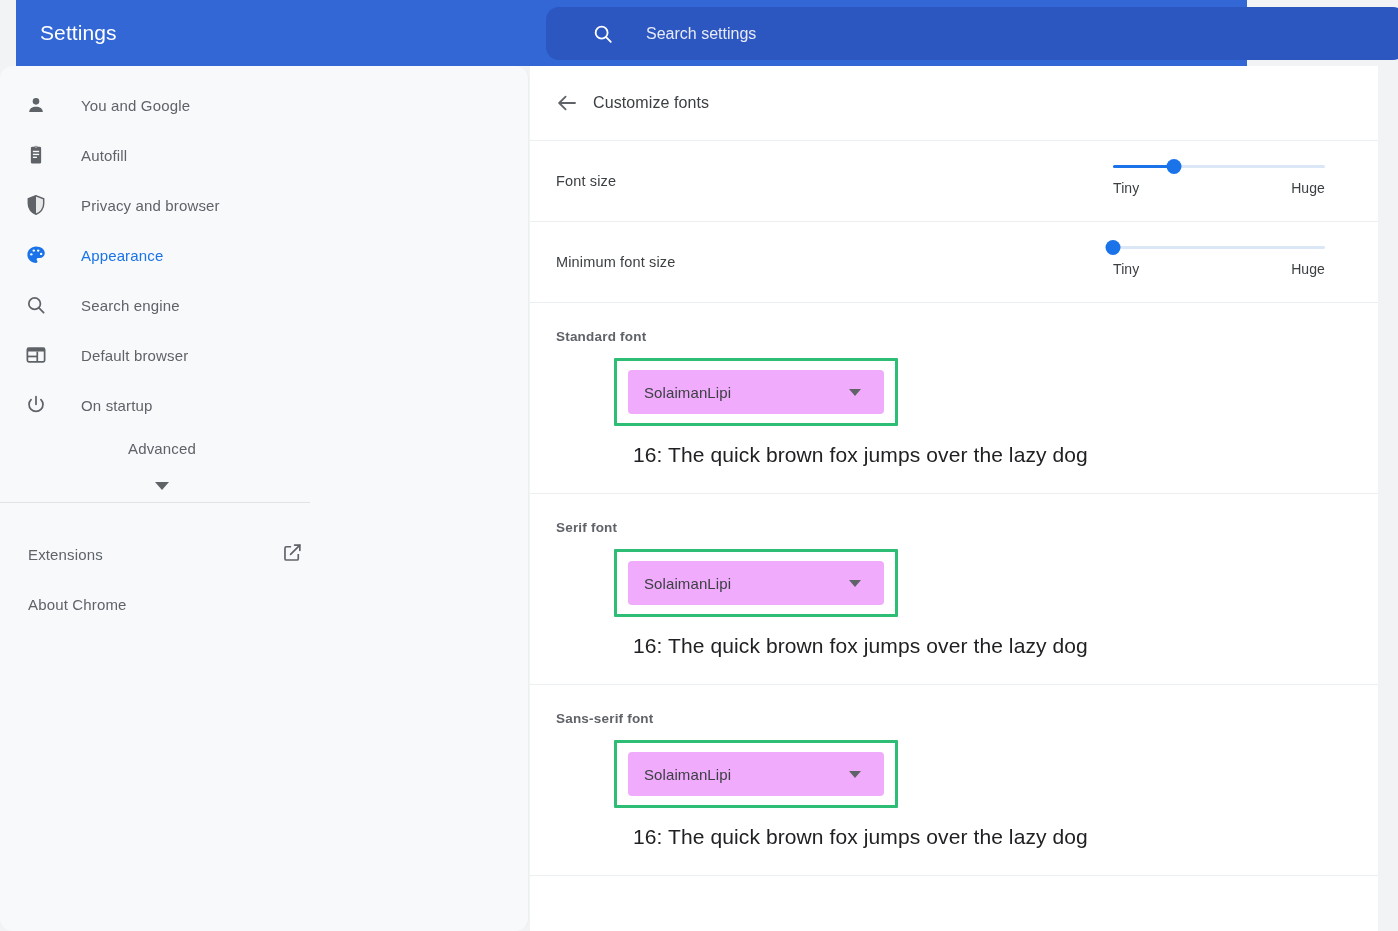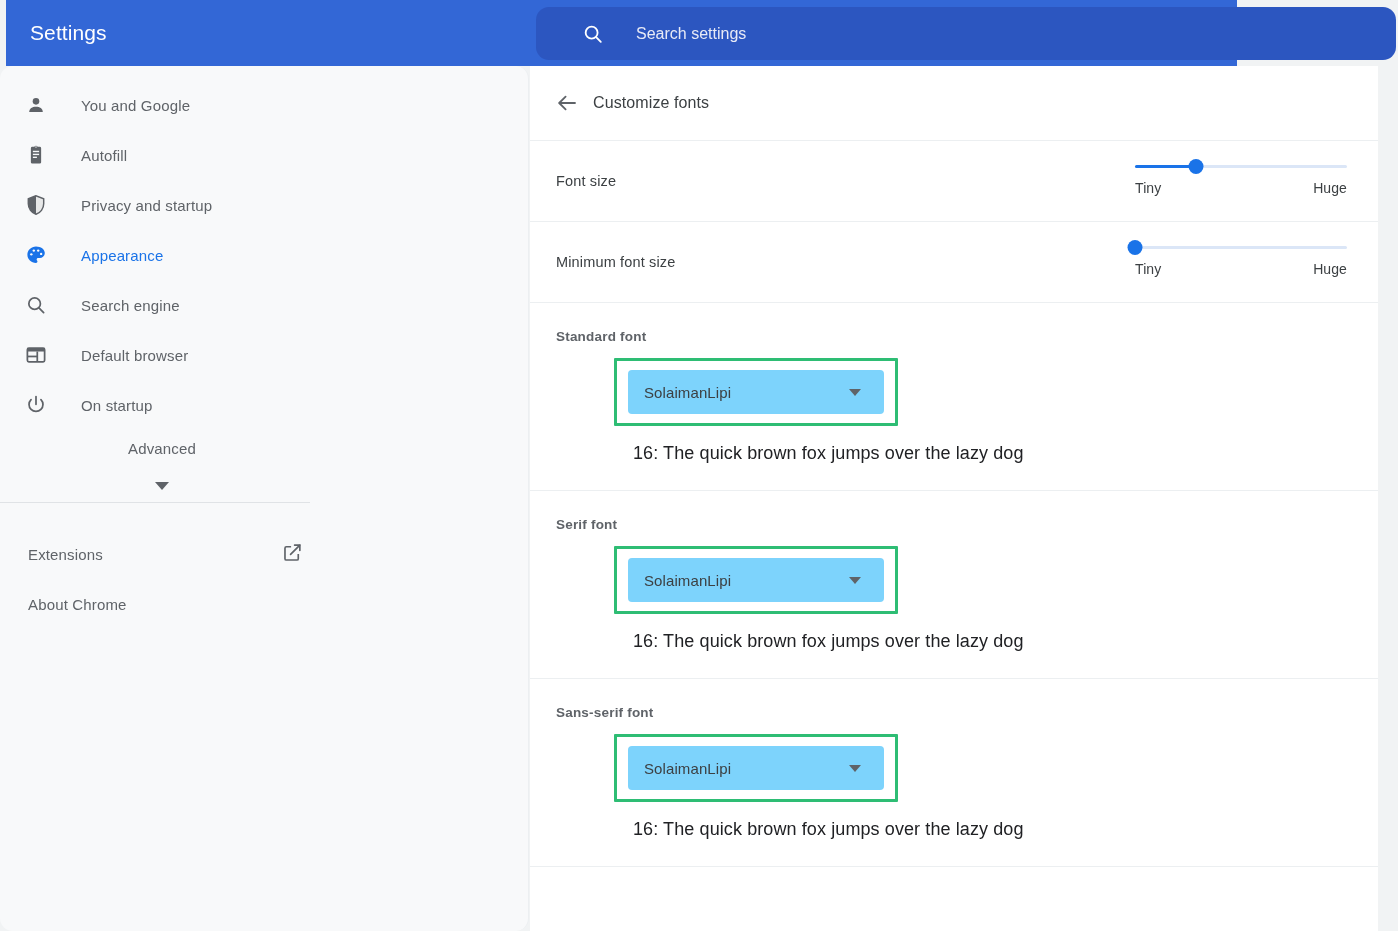--- a/index.html
+++ b/index.html
@@ -10,21 +10,21 @@
     overflow: hidden;
     background: #f1f3f4;
     font-family: "Liberation Sans", sans-serif;
     -webkit-font-smoothing: antialiased;
   }
 
   .app { position: relative; width: 1398px; height: 931px; }
 
   
   .topbar {
-    position: absolute; top: 0; left: 6px;
+    position: absolute; top: 0; left: 16px;
     width: 1231px; height: 66px;
     background: #3367d6;
     z-index: 5;
   }
   .topbar-title {
     position: absolute; left: 24px; top: 20px;
     color: #ffffff;
     font-size: 21px;
     font-weight: 400;
     letter-spacing: .1px;
@@ -151,21 +151,21 @@
   .row.slider-row { height: 81px; display: flex; align-items: center; }
   .row-label {
     font-size: 14.5px;
     color: #3c4043;
     letter-spacing: .15px;
   }
 
   
   .slider-wrap {
     position: absolute;
-    left: 605px;
+    left: 583px;
     top: 14px;
     width: 212px;
   }
   .slider-track {
     position: relative;
     height: 3px;
     border-radius: 2px;
     background: #dbe6f7;
     margin-top: 10px;
   }
@@ -205,21 +205,21 @@
     margin-left: 58px;
     width: 284px;
     border: 3px solid #2ebd74;
     border-radius: 1px;
     padding: 9px 11px;
     background: #ffffff;
   }
   .select-box {
     position: relative;
     height: 44px;
-    background: #7dd3fc;
+    background: #f0abfc;
     border-radius: 4px;
     display: flex; align-items: center;
     padding: 0 16px;
     cursor: pointer;
   }
   .select-value {
     font-size: 15px;
     color: #3c4043;
     letter-spacing: .1px;
   }
@@ -227,21 +227,21 @@
     position: absolute; right: 23px; top: 50%;
     width: 0; height: 0;
     margin-top: -3px;
     border-left: 6px solid transparent;
     border-right: 6px solid transparent;
     border-top: 7px solid #5f6368;
   }
   .sample-text {
     margin-top: 17px;
     margin-left: 77px;
-    font-size: 18px;
+    font-size: 21px;
     color: #202124;
     letter-spacing: .1px;
     white-space: nowrap;
   }
   .bottom-rule {
     border-top: 1px solid #eceff1;
     margin-top: 0;
   }
 </style>
 </head>
@@ -289,21 +289,21 @@
 
 
     <div class="nav-item">
       <span class="nav-icon">
         <svg width="22" height="22" viewBox="0 0 24 24">
           <path d="M12 1.9 3.6 5.3v5.4c0 5.2 3.6 10 8.4 11.4 4.8-1.4 8.4-6.2 8.4-11.4V5.3z" fill="#5f6368"></path>
           <path d="M12 1.9v20.2c4.8-1.4 8.4-6.2 8.4-11.4V5.3z" fill="#ffffff" opacity=".85"></path>
           <path d="M12 1.9 3.6 5.3v5.4c0 5.2 3.6 10 8.4 11.4 4.8-1.4 8.4-6.2 8.4-11.4V5.3z" fill="none" stroke="#5f6368" stroke-width="1.6"></path>
         </svg>
       </span>
-      <span class="nav-label">Privacy and startup</span>
+      <span class="nav-label">Privacy and browser</span>
     </div>
 
     <div class="nav-item selected">
       <span class="nav-icon">
         <svg width="22" height="22" viewBox="0 0 24 24" fill="#1a73e8">
           <path d="M12 2.6C6.8 2.6 2.6 6.6 2.6 11.6c0 5 4.2 9 9.4 9 .9 0 1.6-.7 1.6-1.6 0-.4-.2-.8-.5-1.1-.3-.3-.4-.6-.4-1 0-.9.7-1.6 1.6-1.6h1.9c3 0 5.4-2.4 5.4-5.4 0-4.3-4.3-7.3-9.6-7.3z"></path>
           <circle cx="6.9" cy="11.3" r="1.3" fill="#f8f9fa"></circle>
           <circle cx="9.6" cy="7.2" r="1.3" fill="#f8f9fa"></circle>
           <circle cx="14.4" cy="7.2" r="1.3" fill="#f8f9fa"></circle>
           <circle cx="17.6" cy="10.8" r="1.3" fill="#f8f9fa"></circle>

